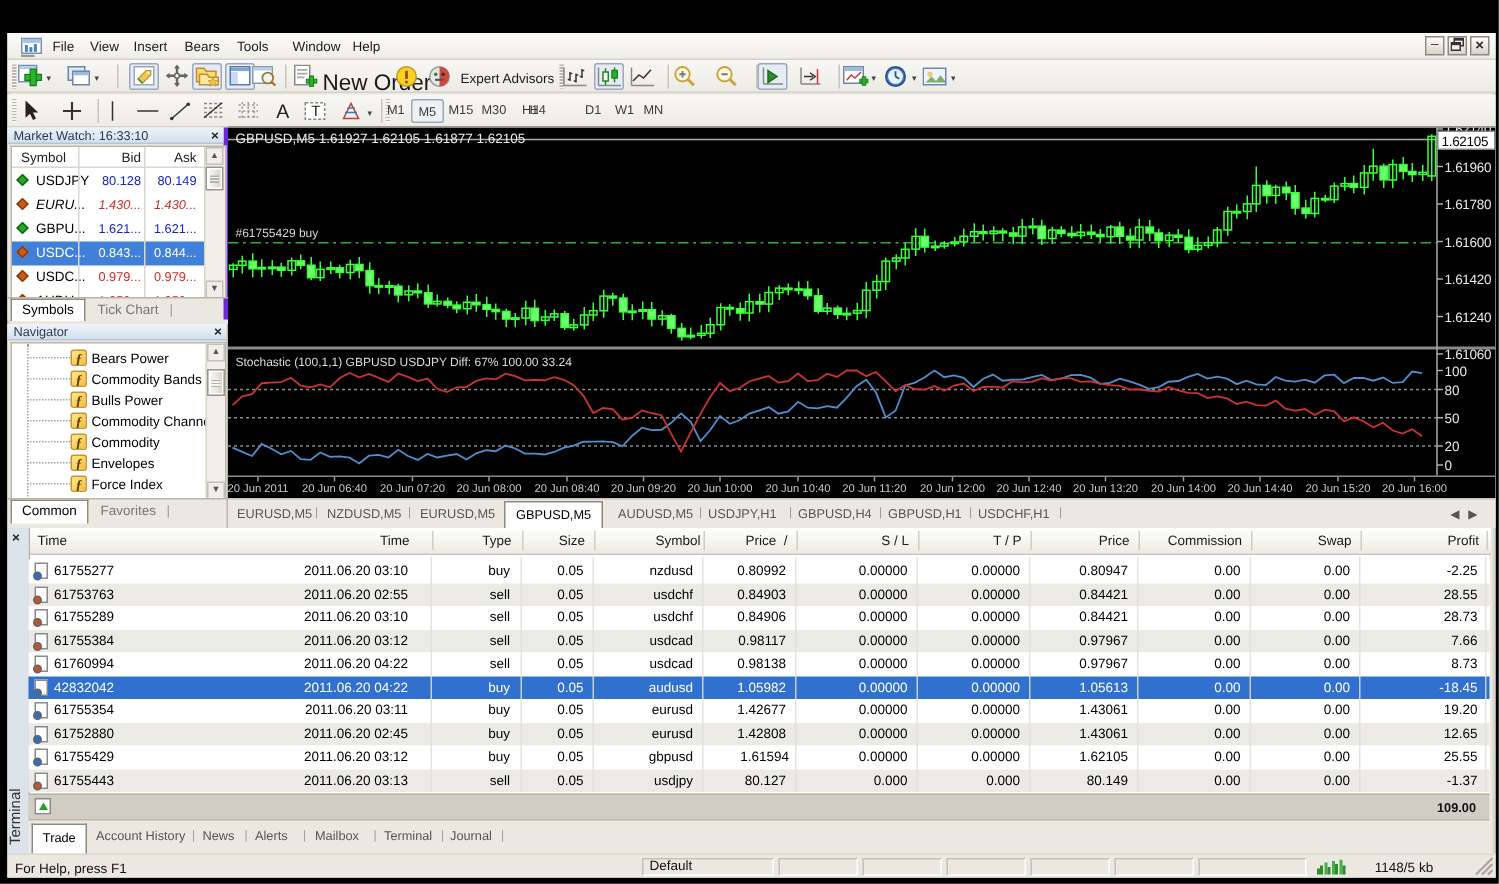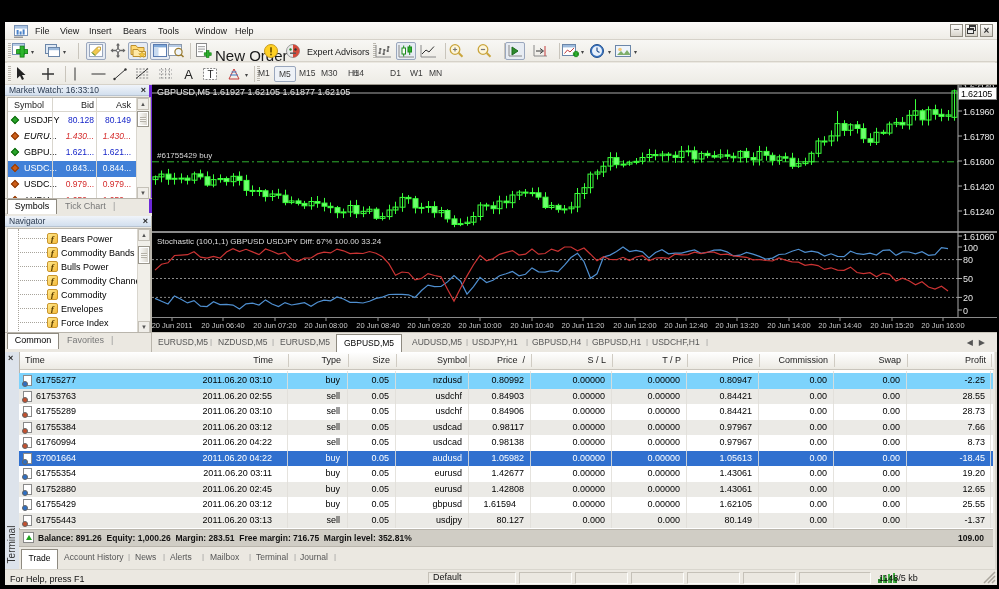--- a/index.html
+++ b/index.html
@@ -654,21 +654,21 @@
 <div class="vline" style="left:449px;top:2px;height:13px;background:#d0ccc3"></div>
 <div class="vline" style="left:511px;top:2px;height:13px;background:#d0ccc3"></div>
 <div class="vline" style="left:592px;top:2px;height:13px;background:#d0ccc3"></div>
 <div class="vline" style="left:667px;top:2px;height:13px;background:#d0ccc3"></div>
 <div class="vline" style="left:739px;top:2px;height:13px;background:#d0ccc3"></div>
 <div class="vline" style="left:814px;top:2px;height:13px;background:#d0ccc3"></div>
 <div class="vline" style="left:887px;top:2px;height:13px;background:#d0ccc3"></div>
 <div class="vline" style="left:971px;top:2px;height:13px;background:#d0ccc3"></div>
 </div>
 </div>
-<div class="tr" style="top:373.0px;background:#7dd3fc;color:#000">
+<div class="tr" style="top:373.0px;background:#ffffff;color:#000">
 <span class="docico">
       <span class="docdot" style="background:#2d6fc4;border:1px solid #666"></span>
     </span>
 <span class="ab" style="left:17px;top:0">61755277</span>
 <span class="tc" style="left:153px;width:100px">2011.06.20 03:10</span>
 <span class="tc" style="left:221px;width:100px">buy</span>
 <span class="tc" style="left:270px;width:100px">0.05</span>
 <span class="tc" style="left:343px;width:100px">nzdusd</span>
 <span class="tc" style="left:405px;width:100px">0.80992</span>
 <span class="tc" style="left:486px;width:100px">0.00000</span>
@@ -743,21 +743,21 @@
 <span class="tc" style="left:561px;width:100px">0.00000</span>
 <span class="tc" style="left:633px;width:100px">0.97967</span>
 <span class="tc" style="left:708px;width:100px">0.00</span>
 <span class="tc" style="left:781px;width:100px">0.00</span>
 <span class="tc" style="left:866px;width:100px">8.73</span>
 </div>
 <div class="tr" style="top:450.5px;background:#3070cf;color:#fff">
 <span class="docico">
       <span class="docdot" style="background:#2d6fc4;border:1px solid #666"></span>
     </span>
-<span class="ab" style="left:17px;top:0">37001664</span>
+<span class="ab" style="left:17px;top:0">42832042</span>
 <span class="tc" style="left:153px;width:100px">2011.06.20 04:22</span>
 <span class="tc" style="left:221px;width:100px">buy</span>
 <span class="tc" style="left:270px;width:100px">0.05</span>
 <span class="tc" style="left:343px;width:100px">audusd</span>
 <span class="tc" style="left:405px;width:100px">1.05982</span>
 <span class="tc" style="left:486px;width:100px">0.00000</span>
 <span class="tc" style="left:561px;width:100px">0.00000</span>
 <span class="tc" style="left:633px;width:100px">1.05613</span>
 <span class="tc" style="left:708px;width:100px">0.00</span>
 <span class="tc" style="left:781px;width:100px">0.00</span>
@@ -799,21 +799,21 @@
 </div>
 <div class="tr" style="top:497.0px;background:#fff;color:#000">
 <span class="docico">
       <span class="docdot" style="background:#2d6fc4;border:1px solid #666"></span>
     </span>
 <span class="ab" style="left:17px;top:0">61755429</span>
 <span class="tc" style="left:153px;width:100px">2011.06.20 03:12</span>
 <span class="tc" style="left:221px;width:100px">buy</span>
 <span class="tc" style="left:270px;width:100px">0.05</span>
 <span class="tc" style="left:343px;width:100px">gbpusd</span>
-<span class="tc" style="left:397px;width:100px">1.61594</span>
+<span class="tc" style="left:407px;width:100px">1.61594</span>
 <span class="tc" style="left:486px;width:100px">0.00000</span>
 <span class="tc" style="left:561px;width:100px">0.00000</span>
 <span class="tc" style="left:633px;width:100px">1.62105</span>
 <span class="tc" style="left:708px;width:100px">0.00</span>
 <span class="tc" style="left:781px;width:100px">0.00</span>
 <span class="tc" style="left:866px;width:100px">25.55</span>
 </div>
 <div class="tr" style="top:512.5px;background:#ebeae6;color:#000">
 <span class="docico">
       <span class="docdot" style="background:#c4502d;border:1px solid #666"></span>
@@ -837,21 +837,21 @@
 <div class="ab" style="left:468px;top:371px;width:1px;height:157px;background:#e0ded8;opacity:0.85"></div>
 <div class="ab" style="left:530px;top:371px;width:1px;height:157px;background:#e0ded8;opacity:0.85"></div>
 <div class="ab" style="left:611px;top:371px;width:1px;height:157px;background:#e0ded8;opacity:0.85"></div>
 <div class="ab" style="left:686px;top:371px;width:1px;height:157px;background:#e0ded8;opacity:0.85"></div>
 <div class="ab" style="left:758px;top:371px;width:1px;height:157px;background:#e0ded8;opacity:0.85"></div>
 <div class="ab" style="left:833px;top:371px;width:1px;height:157px;background:#e0ded8;opacity:0.85"></div>
 <div class="ab" style="left:906px;top:371px;width:1px;height:157px;background:#e0ded8;opacity:0.85"></div>
 <div class="ab" style="left:990px;top:371px;width:1px;height:157px;background:#e0ded8;opacity:0.85"></div>
 <div class="ab" style="left:19px;top:529px;width:974px;height:17px;background:#d0cdc5;border-top:1px solid #b9b5ac;font-size:8.5px;font-weight:bold;line-height:16px"><span class="ab" style="left:4px;top:2px;width:11px;height:11px;background:#fff;border:1px solid #888">
       <span style="display:block;margin:2px auto 0;width:0;height:0;border-left:3px solid transparent;border-right:3px solid transparent;border-bottom:5px solid #1fa31f"></span>
-    </span><span style="margin-left:19px">Balance: 891.26&nbsp; Equity: 1,000.26&nbsp; Margin: 283.51&nbsp; Free margin: 716.75&nbsp; Margin level: 352.81%</span><span class="ab" style="right:9px;top:0">109.00</span></div>
+    </span><span class="ab" style="right:9px;top:0">109.00</span></div>
 <div class="ab" style="left:19px;top:546px;width:974px;height:22px;background:#ebe8e1;border-top:1px solid #b9b5ac">
 <span class="ab atab" style="left:2px;top:2px;height:22px;width:37px;text-align:center;line-height:16px;font-size:8.5px">Trade</span>
 <span class="ab" style="left:45px;top:5px;font-size:8.5px;color:#555">Account History</span>
 <span class="ab" style="left:116px;top:5px;font-size:8.5px;color:#555">News</span>
 <span class="ab" style="left:151px;top:5px;font-size:8.5px;color:#555">Alerts</span>
 <span class="ab" style="left:191px;top:5px;font-size:8.5px;color:#555">Mailbox</span>
 <span class="ab" style="left:237px;top:5px;font-size:8.5px;color:#555">Terminal</span>
 <span class="ab" style="left:281px;top:5px;font-size:8.5px;color:#555">Journal</span>
 <span class="ab" style="left:109px;top:5px;color:#999;font-size:8px">|</span>
 <span class="ab" style="left:144px;top:5px;color:#999;font-size:8px">|</span>
@@ -874,16 +874,16 @@
 <span class="ab" style="left:872px;top:3px"><svg width="22" height="11" viewBox="0 0 22 11">
         <rect x="1" y="6" width="2" height="4" fill="#2d8a2d"></rect>
         <rect x="3" y="4" width="2" height="6" fill="#2d8a2d"></rect>
         <rect x="6" y="2" width="2" height="8" fill="#45b045"></rect>
         <rect x="8" y="5" width="2" height="5" fill="#2d8a2d"></rect>
         <rect x="11" y="1" width="2" height="9" fill="#45b045"></rect>
         <rect x="13" y="3" width="2" height="7" fill="#2d8a2d"></rect>
         <rect x="16" y="0" width="2" height="10" fill="#45b045"></rect>
         <rect x="18" y="4" width="2" height="6" fill="#2d8a2d"></rect>
       </svg></span>
-<span class="ab" style="left:874px;top:3px;width:52px;text-align:left;font-size:9px;color:#111">1148/5 kb</span>
+<span class="ab" style="left:905px;top:3px;width:52px;text-align:center;font-size:9px;color:#111">1148/5 kb</span>
 <svg class="ab" style="right:1px;bottom:1px" width="13" height="13" viewBox="0 0 13 13">
       <path d="M12 1 L1 12 M12 5 L5 12 M12 9 L9 12" stroke="#aaa69d" stroke-width="1.5"></path>
     </svg>
 </div>
 </body></html>

